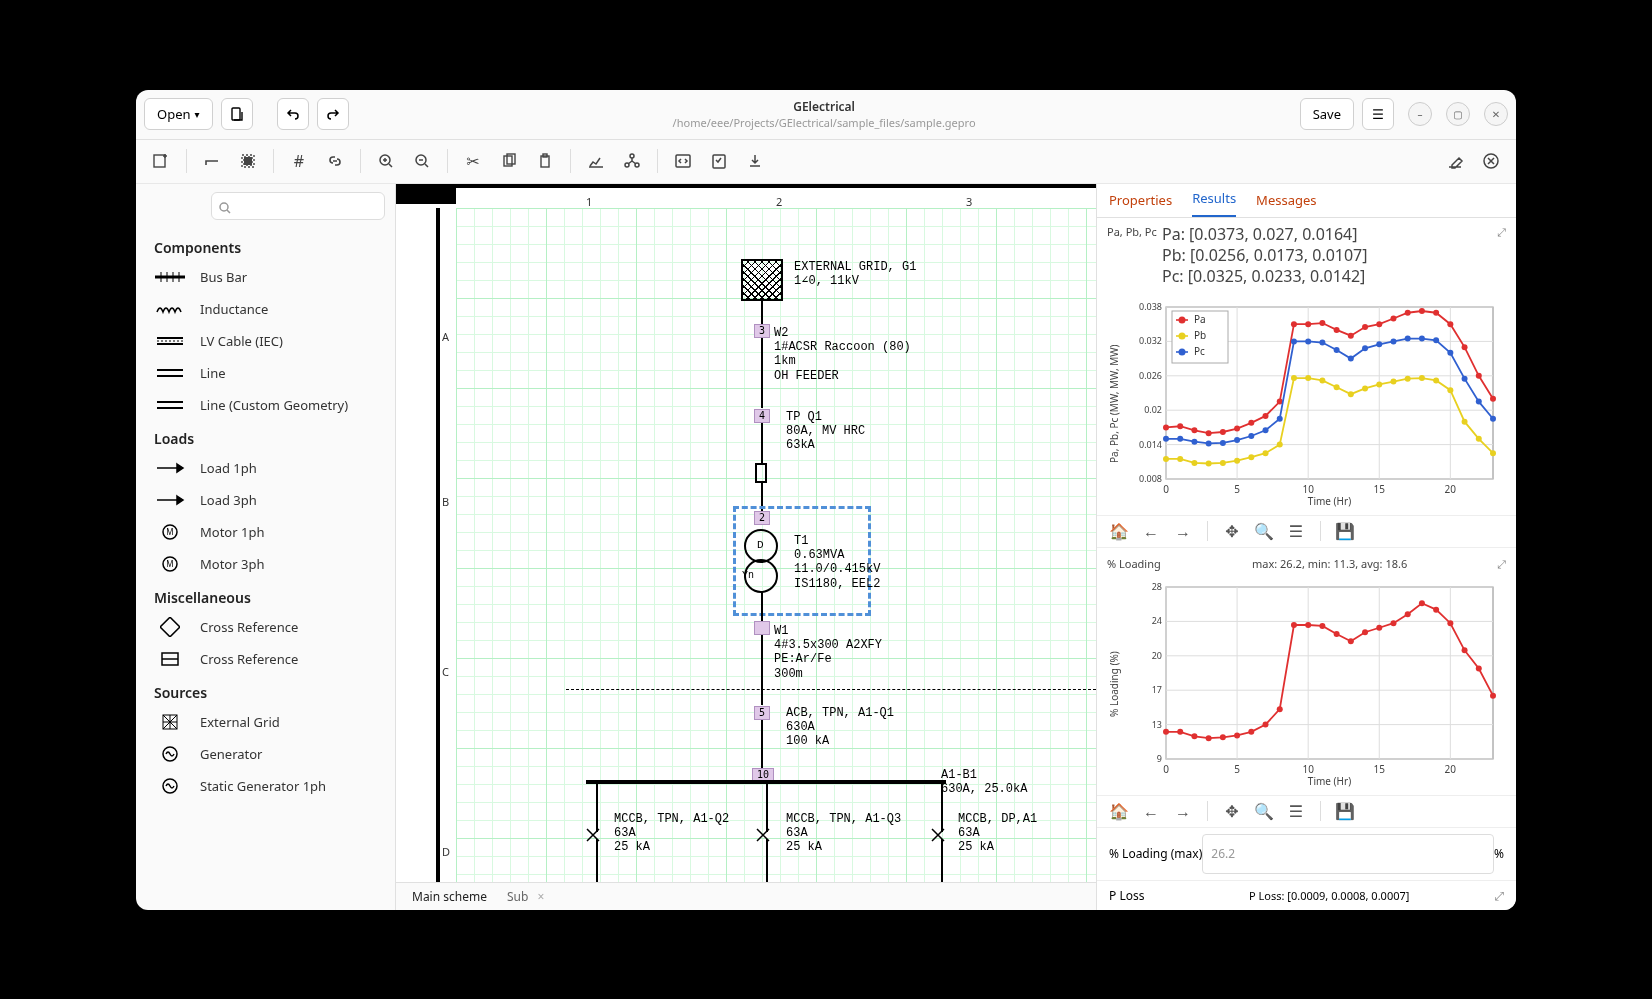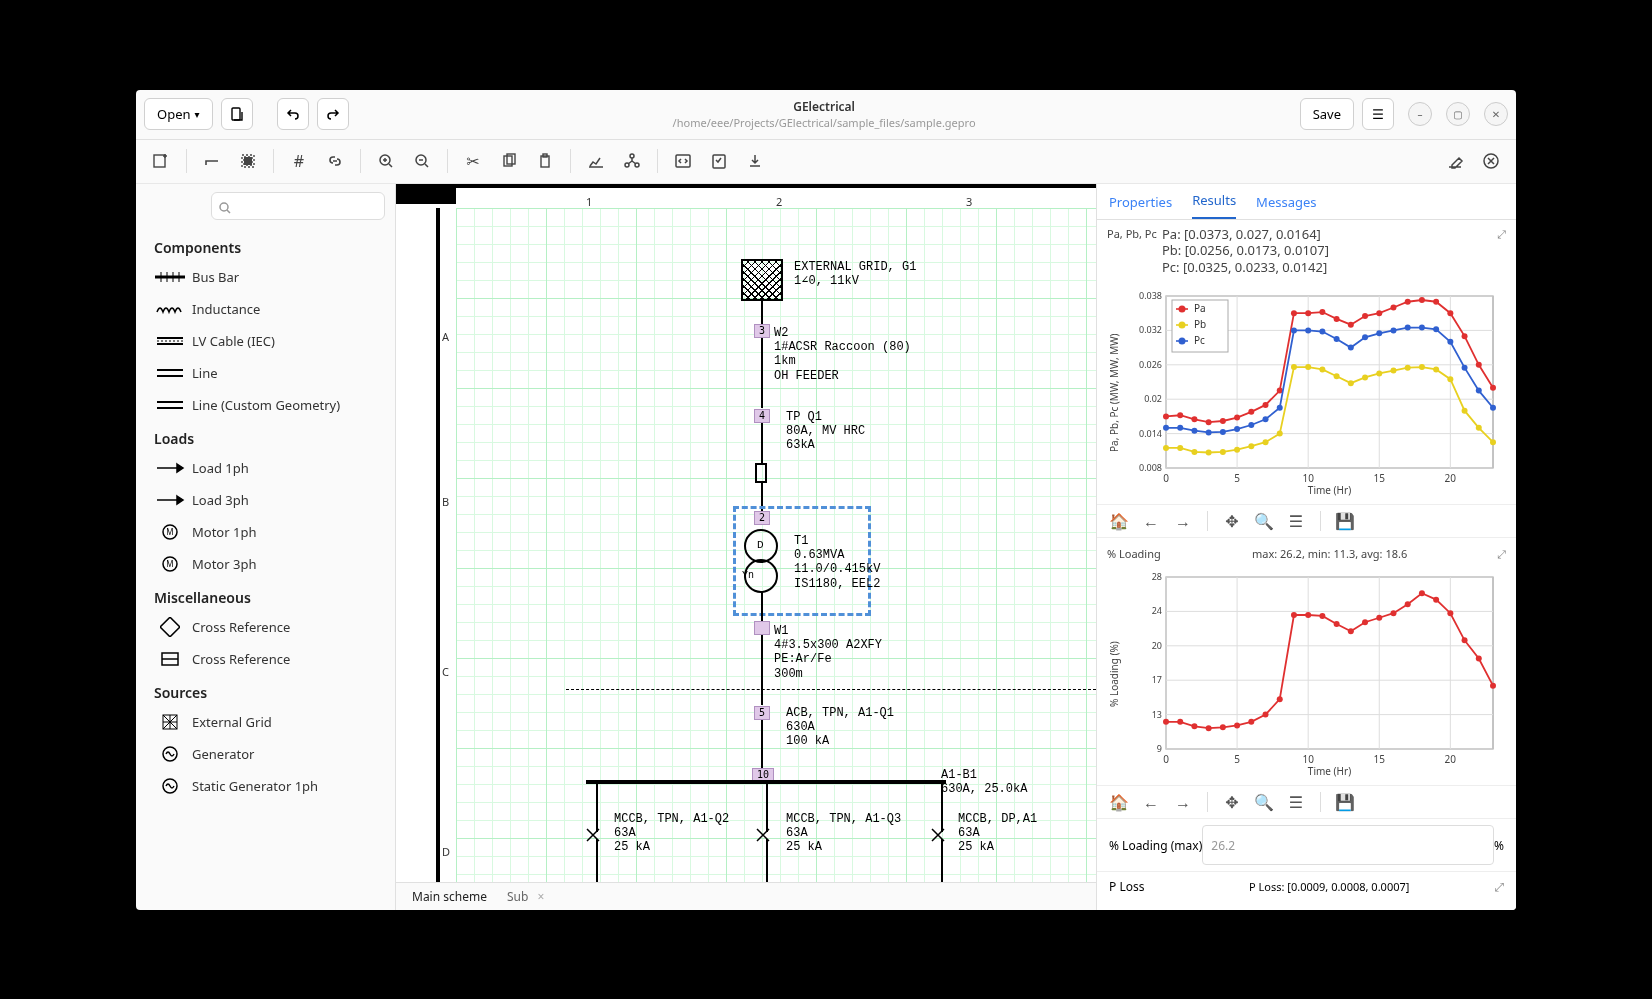--- a/index.html
+++ b/index.html
@@ -1,35 +1,35 @@
 <!DOCTYPE html>
 <html><head>
 <meta charset="utf-8">
 <style>
 * { box-sizing: border-box; margin: 0; padding: 0; font-family: system-ui, -apple-system, sans-serif; }
 body { background: #000; display: flex; align-items: center; justify-content: center; height: 999px; width: 1652px; overflow: hidden; }
-.window { background: #fafafa; width: 1380px; height: 820px; border-radius: 4px; display: flex; flex-direction: column; overflow: hidden; box-shadow: 0 10px 40px rgba(0,0,0,0.5); }
+.window { background: #fafafa; width: 1380px; height: 820px; border-radius: 12px; display: flex; flex-direction: column; overflow: hidden; box-shadow: 0 10px 40px rgba(0,0,0,0.5); }
 .titlebar { height: 50px; display: flex; align-items: center; padding: 0 8px; border-bottom: 1px solid #e0e0e0; gap: 8px; }
 .title-center { flex: 1; text-align: center; }
 .app-title { font-size: 12px; font-weight: 600; color: #333; }
 .app-path { font-size: 11px; color: #999; }
 .btn { height: 32px; border: 1px solid #d0d0d0; background: #fff; border-radius: 6px; padding: 0 12px; font-size: 13px; cursor: pointer; display: inline-flex; align-items: center; gap: 4px; }
 .btn-icon { height: 32px; width: 32px; border: 1px solid #d0d0d0; background: #fff; border-radius: 6px; display: inline-flex; align-items: center; justify-content: center; cursor: pointer; }
 .win-btn { width: 24px; height: 24px; border-radius: 50%; border: 1px solid #ccc; background: #f5f5f5; display: inline-flex; align-items: center; justify-content: center; cursor: pointer; margin-left: 6px; font-size: 10px; color: #666; }
 .toolbar2 { height: 44px; display: flex; align-items: center; padding: 0 10px; gap: 6px; border-bottom: 1px solid #e8e8e8; }
 .tb-btn { width: 30px; height: 30px; display: inline-flex; align-items: center; justify-content: center; cursor: pointer; border-radius: 4px; color: #444; }
 .tb-sep { width: 1px; height: 24px; background: #ddd; margin: 0 4px; }
 .body { flex: 1; display: flex; overflow: hidden; }
 .sidebar { width: 260px; border-right: 1px solid #e0e0e0; display: flex; flex-direction: column; overflow-y: auto; padding: 8px 0; }
 .search-wrap { padding: 0 10px 10px 75px; }
 .search { width: 100%; height: 28px; border: 1px solid #ddd; border-radius: 6px; padding: 0 8px 0 26px; font-size: 12px; background: #fff; }
 .search-wrap { position: relative; }
 .search-icon-el { position: absolute; left: 82px; top: 6px; color: #999; }
 .section-title { font-size: 14px; font-weight: 600; padding: 8px 18px 4px; color: #222; }
-.comp-item { display: flex; align-items: center; gap: 6px; padding: 7px 18px; font-size: 13px; cursor: pointer; color: #333; text-align: right; }
+.comp-item { display: flex; align-items: center; gap: 14px; padding: 7px 18px; font-size: 13px; cursor: pointer; color: #333; text-align: right; }
 .comp-icon { width: 32px; height: 18px; display: flex; align-items: center; justify-content: center; }
 .canvas-wrap { flex: 1; position: relative; background: #fff; overflow: hidden; }
 .canvas { position: absolute; inset: 0; }
 .ruler-corner { position: absolute; left: 0; top: 0; width: 60px; height: 20px; background: #000; }
 .ruler-top { position: absolute; left: 60px; right: 0; top: 0; height: 24px; background: #fff; border-top: 4px solid #000; }
 .ruler-left { position: absolute; left: 40px; top: 24px; bottom: 28px; width: 20px; background: #fff; border-left: 4px solid #000; }
 .grid-area { position: absolute; left: 60px; right: 0; top: 24px; bottom: 28px; background-image:
   linear-gradient(#b5f0c5 1px, transparent 1px),
   linear-gradient(90deg, #b5f0c5 1px, transparent 1px),
   linear-gradient(#d8f9e0 1px, transparent 1px),
@@ -43,21 +43,21 @@
 .sch-node { position: absolute; width: 16px; height: 14px; background: #e0c8e8; border: 1px solid #b090c0; font-size: 10px; display: flex; align-items: center; justify-content: center; font-family: monospace; }
 .sch-sel { position: absolute; border: 3px dashed #5090d8; }
 .sch-circle { position: absolute; border: 2px solid #000; border-radius: 50%; }
 .sch-hatch { position: absolute; border: 2px solid #000; background: repeating-linear-gradient(45deg, transparent, transparent 4px, #000 4px, #000 5px), repeating-linear-gradient(-45deg, transparent, transparent 4px, #000 4px, #000 5px); }
 .sch-bus { position: absolute; height: 4px; background: #000; }
 .tabs-bottom { position: absolute; left: 0; right: 0; bottom: 0; height: 28px; background: #fafafa; border-top: 1px solid #e0e0e0; display: flex; align-items: center; padding: 0 16px; gap: 20px; font-size: 12px; }
 .tab-item { color: #666; cursor: pointer; }
 .tab-item.active { color: #222; }
 .panel { width: 420px; border-left: 1px solid #e0e0e0; display: flex; flex-direction: column; overflow-y: auto; background: #fff; }
 .panel-tabs { height: 36px; display: flex; align-items: flex-end; border-bottom: 1px solid #e0e0e0; padding: 0 12px; gap: 20px; }
-.ptab { font-size: 13px; color: #3b82f6; padding-bottom: 8px; cursor: pointer; }
+.ptab { font-size: 13px; color: #c2410c; padding-bottom: 8px; cursor: pointer; }
 .ptab.active { color: #2266cc; border-bottom: 2px solid #2266cc; }
 .chart-block { padding: 6px 10px; }
 .chart-header { display: flex; font-size: 11px; color: #444; padding: 2px 0; }
 .chart-ylab { writing-mode: vertical-rl; transform: rotate(180deg); font-size: 10px; color: #444; text-align: center; }
 .chart-svg { display: block; }
 .chart-toolbar { height: 34px; border-top: 1px solid #eee; border-bottom: 1px solid #eee; display: flex; align-items: center; padding: 0 8px; gap: 4px; }
 .ct-btn { width: 28px; height: 28px; display: inline-flex; align-items: center; justify-content: center; cursor: pointer; color: #555; border-radius: 4px; }
 .ct-sep { width: 1px; height: 20px; background: #ddd; margin: 0 6px; }
 .stat-row { display: flex; align-items: center; padding: 6px 12px; font-size: 12px; }
 .stat-input { flex: 1; height: 40px; border: 1px solid #ddd; border-radius: 4px; padding: 0 8px; font-size: 12px; color: #999; }
@@ -452,21 +452,21 @@
 
     <div class="panel">
       <div class="panel-tabs">
         <span class="ptab">Properties</span>
         <span class="ptab active">Results</span>
         <span class="ptab">Messages</span>
       </div>
 
       <div class="chart-header" style="padding:6px 10px">
         <div style="width:55px;font-size:11px">Pa, Pb, Pc</div>
-        <div style="flex:1;white-space:pre;font-size:13px;line-height:1.3">Pa: [0.0373, 0.027, 0.0164]
+        <div style="flex:1;white-space:pre;font-size:16px;line-height:1.3">Pa: [0.0373, 0.027, 0.0164]
 Pb: [0.0256, 0.0173, 0.0107]
 Pc: [0.0325, 0.0233, 0.0142]</div>
         <span class="expand-icon">⤢</span>
       </div>
       <div class="chart-block" style="display:flex">
         <div class="chart-ylab">Pa, Pb, Pc (MW, MW, MW)</div>
         <svg class="chart-svg" id="chart1" width="380" height="210">
             <rect x="45" y="8" width="327" height="172" fill="none" stroke="#888"></rect>
             <line x1="45" y1="8" x2="45" y2="180" stroke="#ddd"></line>
             <text x="45" y="194" font-size="10" text-anchor="middle" fill="#444">0</text>

